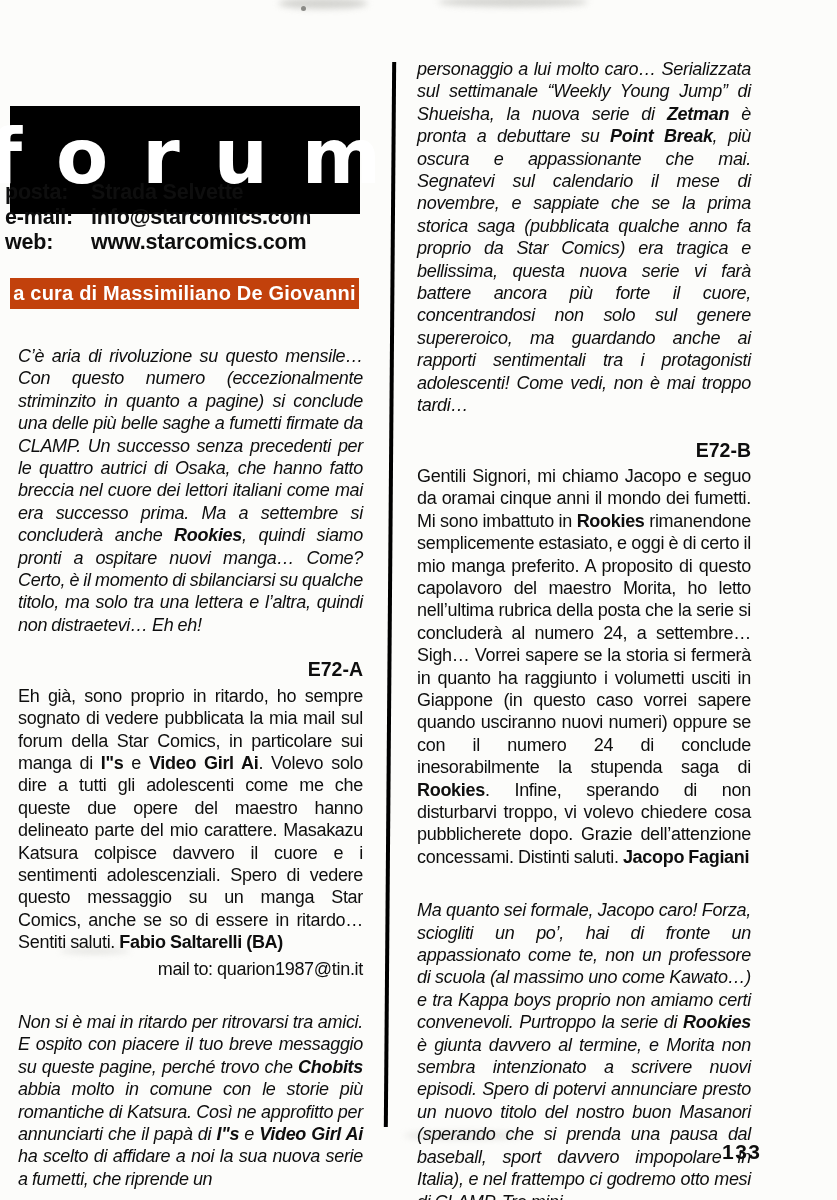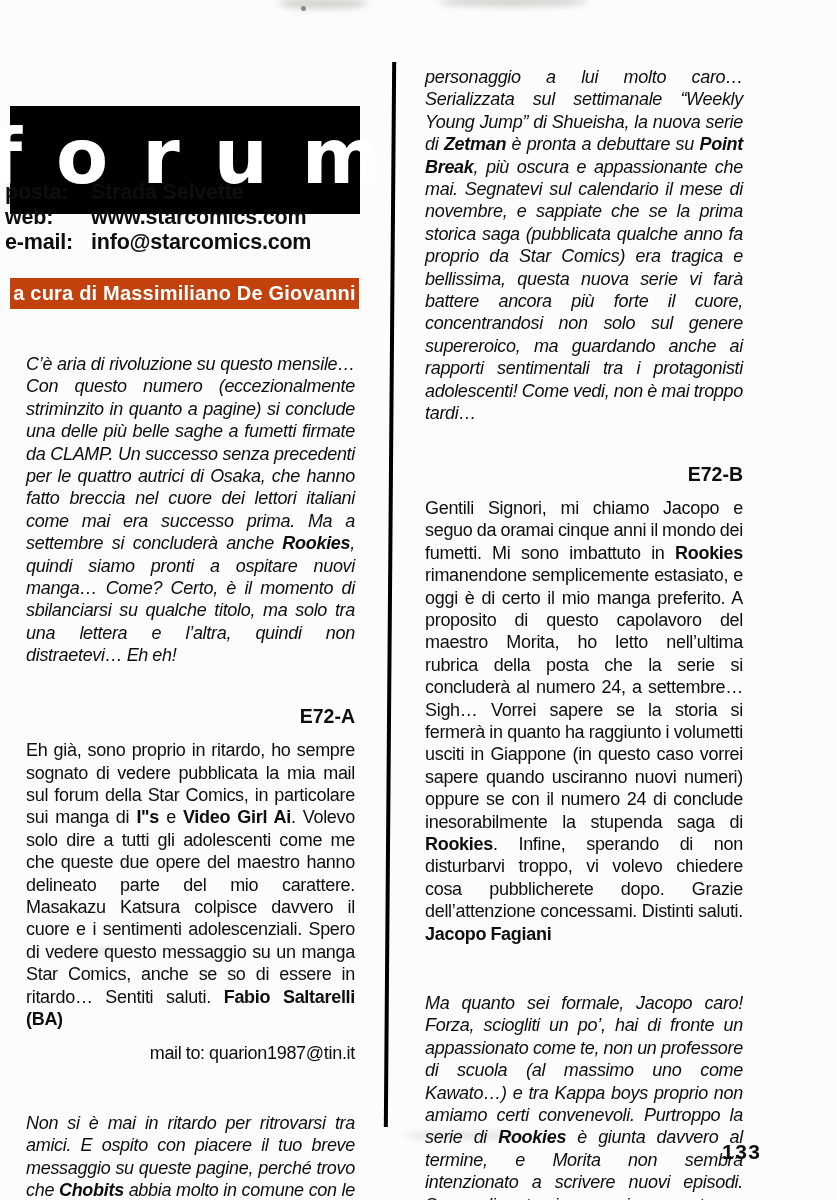--- a/index.html
+++ b/index.html
@@ -33,21 +33,21 @@
     font-size:20px; font-weight:600; letter-spacing:0.2px;
   }
   
   .col {
     position:absolute; font-size:18px; line-height:22.4px;
     text-align:justify; letter-spacing:-0.3px; word-spacing:-0.5px;
     hyphens:auto; -webkit-hyphens:auto;
   }
   .col-left  { left:14px;  top:341px; width:353px; }
   .col-right { left:413px; top:54px;  width:342px; }
-  .col p { margin:12px; }
+  .col p { margin:4px; }
   .italic { font-style:italic; }
   .b { font-weight:bold; }
   .letter-heading {
     font-weight:bold; font-size:19.5px; margin:0; letter-spacing:0;
     text-align:right;
   }
   .gap-m { height:14px; }
   .gap-l { height:23px; }
   .mail-line { text-align:right; }
   
@@ -86,26 +86,26 @@
 
   <div class="address">
     <div class="addr-row">
       <span class="addr-label">posta:</span>
       <span>Strada Selvette</span>
     </div>
     <div class="addr-row">
       <span class="addr-label empty"></span>
     </div>
     <div class="addr-row">
+      <span class="addr-label">e-mail:</span>
+      <span>info@starcomics.com</span>
+    </div>
+    <div class="addr-row">
       <span class="addr-label">web:</span>
       <span>www.starcomics.com</span>
-    </div>
-    <div class="addr-row">
-      <span class="addr-label">e-mail:</span>
-      <span>info@starcomics.com</span>
     </div>
   </div>
 
   <div class="curator-bar">
     <span>a cura di Massimiliano De Giovanni</span>
   </div>
 
   <div class="divider"></div>
 
   <div class="col col-left">

